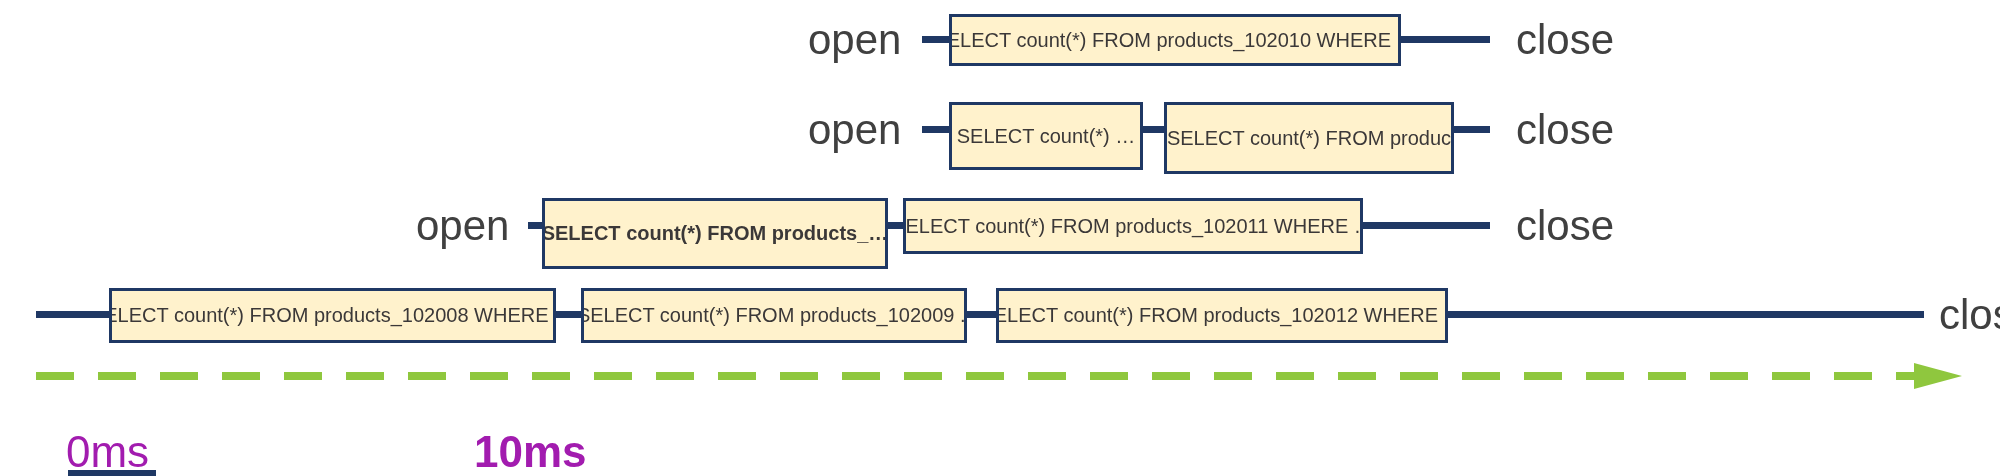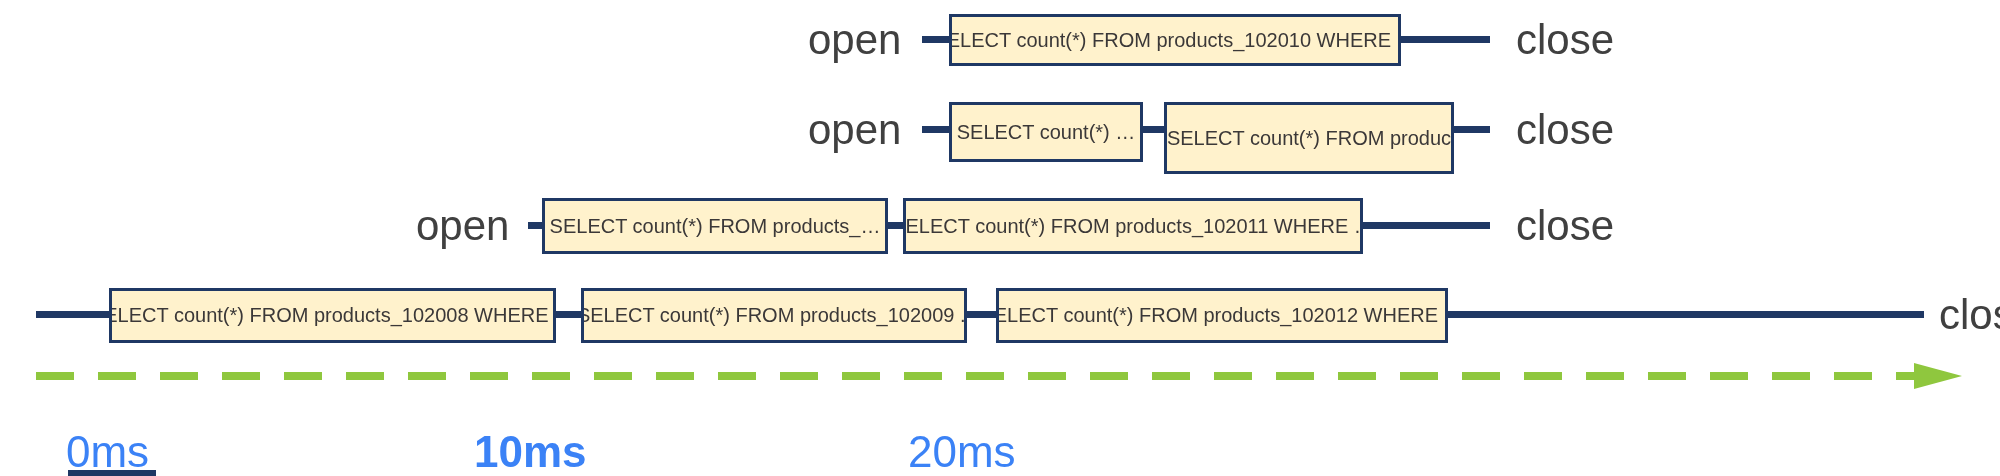--- a/index.html
+++ b/index.html
@@ -40,21 +40,21 @@
     line-height: 1;
     color: #404040;
     z-index: 3;
     white-space: nowrap;
   }
   .tick {
     position: absolute;
     top: 430px;
     font-size: 44px;
     line-height: 1;
-    color: #3b82f6;
+    color: #a21caf;
     white-space: nowrap;
   }
   .footer-bar {
     position: absolute;
     left: 32px;
     top: 470px;
     width: 88px;
     height: 6px;
     background: #1F3864;
   }
@@ -68,45 +68,44 @@
   <div>
     <span class="endpoint" style="left:772px; top:19px;">open</span>
     <div class="hline" style="left:886px; top:36px; width:568px;"></div>
     <div class="qbox" style="left:913px; top:14px; width:452px; height:52px;">SELECT count(*) FROM products_102010 WHERE …</div>
     <span class="endpoint" style="left:1480px; top:19px;">close</span>
   </div>
 
   <div>
     <span class="endpoint" style="left:772px; top:109px;">open</span>
     <div class="hline" style="left:886px; top:126px; width:568px;"></div>
-    <div class="qbox" style="left:913px; top:102px; width:194px; height:60px;">SELECT count(*) …</div>
+    <div class="qbox" style="left:913px; top:102px; width:194px; height:68px;">SELECT count(*) …</div>
     <div class="qbox" style="left:1128px; top:102px; width:290px; height:72px;">SELECT count(*) FROM  produc</div>
     <span class="endpoint" style="left:1480px; top:109px;">close</span>
   </div>
 
   <div>
     <span class="endpoint" style="left:380px; top:205px;">open</span>
     <div class="hline" style="left:492px; top:222px; width:962px;"></div>
-    <div class="qbox" style="left:506px; top:198px; width:346px; height:56px;">SELECT count(*) FROM products_…</div>
+    <div class="qbox" style="left:506px; top:198px; width:346px; height:71px;font-weight:bold;">SELECT count(*) FROM products_…</div>
     <div class="qbox" style="left:867px; top:198px; width:460px; height:56px;">SELECT count(*) FROM products_102011 WHERE …</div>
     <span class="endpoint" style="left:1480px; top:205px;">close</span>
   </div>
 
   <div>
     <div class="hline" style="left:0px; top:311px; width:1888px;"></div>
     <div class="qbox" style="left:73px; top:288px; width:447px; height:55px;">SELECT count(*) FROM products_102008 WHERE …</div>
     <div class="qbox" style="left:545px; top:288px; width:386px; height:55px;">SELECT count(*) FROM products_102009 ..</div>
     <div class="qbox" style="left:960px; top:288px; width:452px; height:55px;">SELECT count(*) FROM products_102012 WHERE …</div>
     <span class="endpoint" style="left:1903px; top:294px;">close</span>
   </div>
 
   <svg class="axis-svg" width="2000" height="34">
     <line x1="0" y1="16" x2="1878" y2="16" stroke="#8FC73E" stroke-width="8" stroke-dasharray="38 24"></line>
     <polygon points="1878,3 1926,16 1878,29" fill="#8FC73E"></polygon>
   </svg>
 
   <span class="tick" style="left:30px;">0ms</span>
   <span class="tick" style="left:438px;font-weight:bold;">10ms</span>
-  <span class="tick" style="left:872px;">20ms</span>
 
   <div class="footer-bar"></div>
 
 </div>
 
 </body></html>

